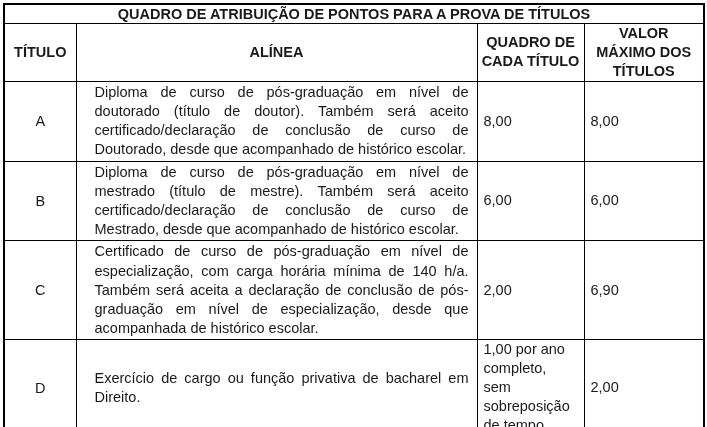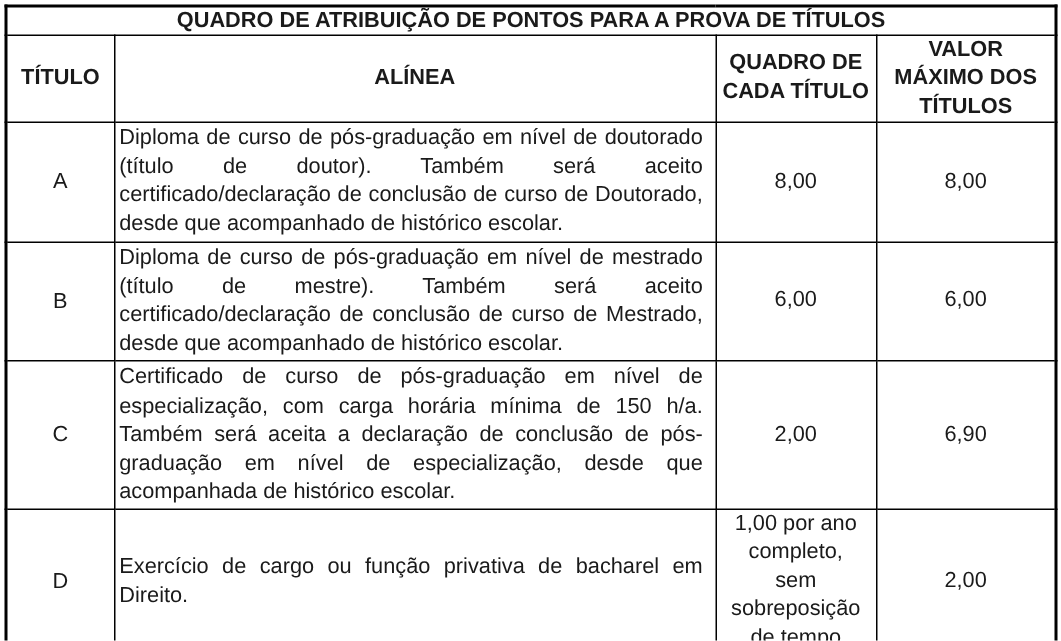--- a/index.html
+++ b/index.html
@@ -50,24 +50,24 @@
   .cell-alinea {
     text-align: center;
     vertical-align: middle;
     font-size: 14.5px;
   }
   .cell-titulo {
     text-align: justify;
     vertical-align: middle;
     font-size: 14.5px;
     line-height: 19.2px;
-    padding: 1px 8px 1px 3px;
+    padding: 1px 8px 1px 18px;
   }
   .cell-valor, .cell-max {
-    text-align: center;
+    text-align: left;
     vertical-align: middle;
     font-size: 14.5px;
     line-height: 19px;
     padding: 0 6px;
   }
   .row-a td { height: 80px; }
   .row-b td { height: 79px; }
   .row-c td { height: 98px; }
   .row-d td { height: 78px; }
 </style>
@@ -99,21 +99,21 @@
         <td class="cell-max">8,00</td>
       </tr>
       <tr class="row-b">
         <td class="cell-alinea">B</td>
         <td class="cell-titulo">Diploma de curso de pós-graduação em nível de mestrado (título de mestre). Também será aceito certificado/declaração de conclusão de curso de Mestrado, desde que acompanhado de histórico escolar.</td>
         <td class="cell-valor">6,00</td>
         <td class="cell-max">6,00</td>
       </tr>
       <tr class="row-c">
         <td class="cell-alinea">C</td>
-        <td class="cell-titulo">Certificado de curso de pós-graduação em nível de especialização, com carga horária mínima de 150 h/a. Também será aceita a declaração de conclusão de pós-graduação em nível de especialização, desde que acompanhada de histórico escolar.</td>
+        <td class="cell-titulo">Certificado de curso de pós-graduação em nível de especialização, com carga horária mínima de 140 h/a. Também será aceita a declaração de conclusão de pós-graduação em nível de especialização, desde que acompanhada de histórico escolar.</td>
         <td class="cell-valor">2,00</td>
         <td class="cell-max">6,90</td>
       </tr>
       <tr class="row-d">
         <td class="cell-alinea">D</td>
         <td class="cell-titulo">Exercício de cargo ou função privativa de bacharel em Direito.</td>
         <td class="cell-valor">1,00 por ano completo, sem sobreposição de tempo</td>
         <td class="cell-max">2,00</td>
       </tr>
 

